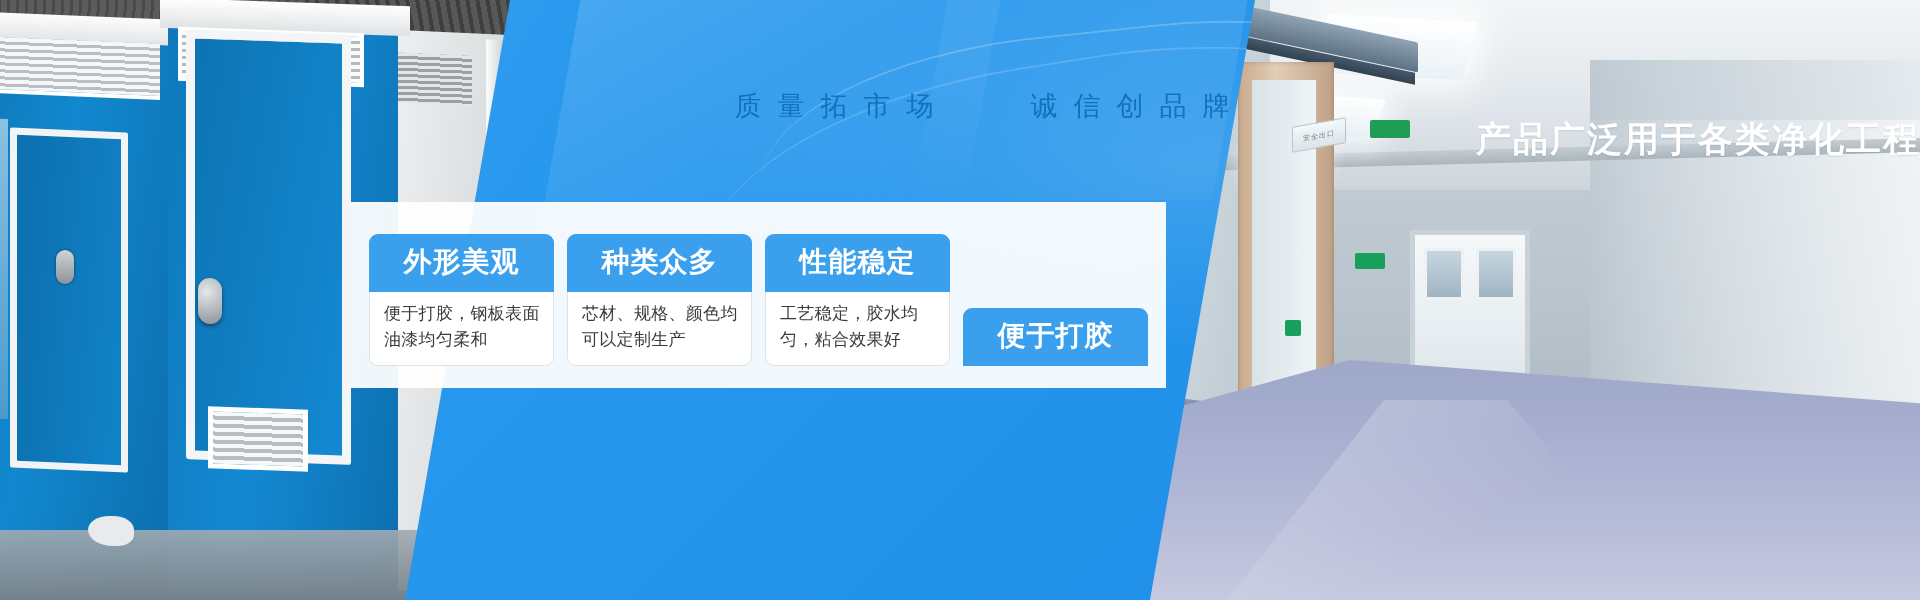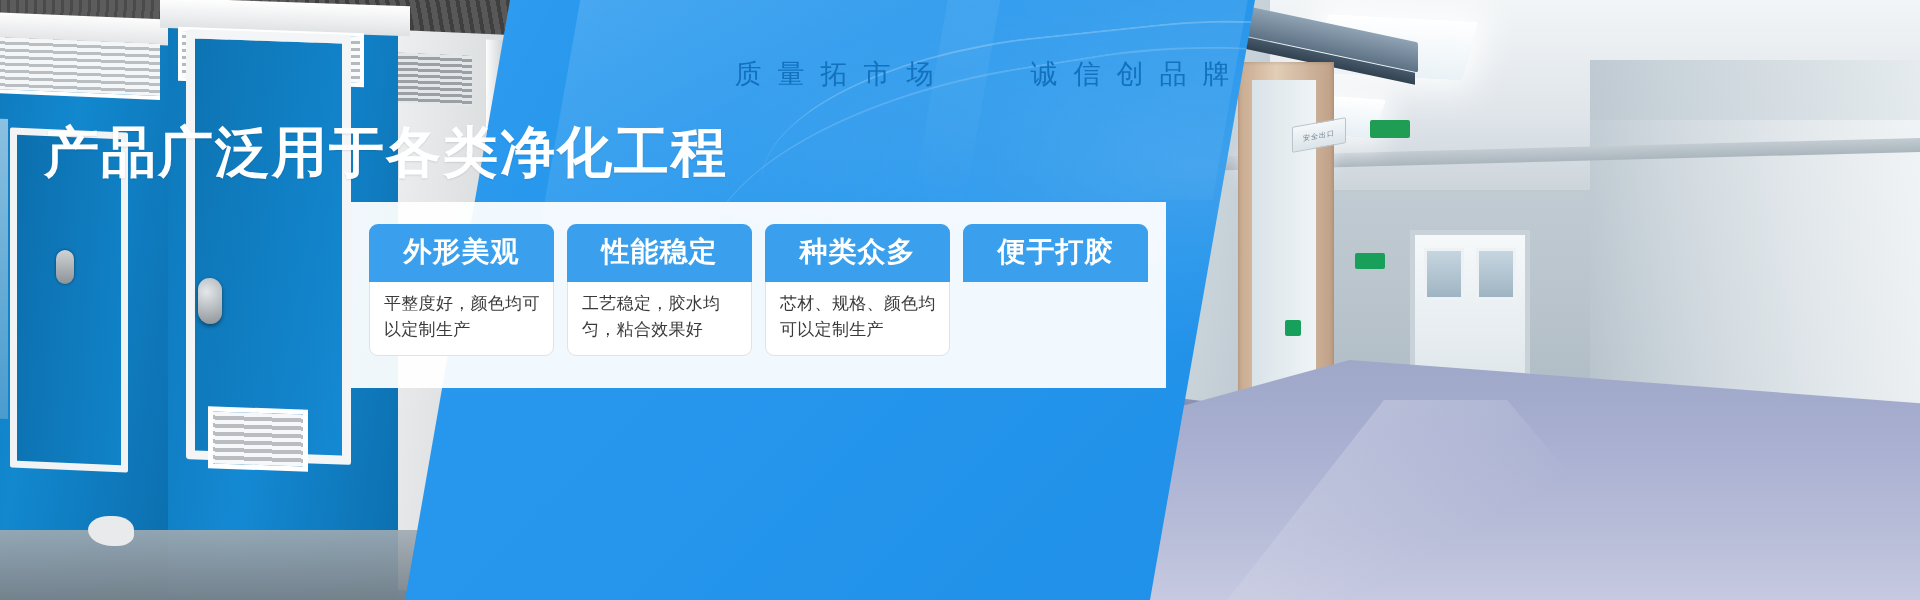--- a/index.html
+++ b/index.html
@@ -298,53 +298,53 @@
   }
   .bp-ghost2 {
     position: absolute; left: 930px; top: 0; width: 300px; height: 200px;
     background: linear-gradient(200deg, rgba(255,255,255,.10), rgba(255,255,255,0));
     transform: skewX(-10deg);
   }
 
   
   .tagline {
     position: absolute;
-    top: 56px; left: 0; width: 1920px;
+    top: 88px; left: 0; width: 1920px;
     text-align: center;
     font-size: 27px;
     letter-spacing: 16px;
     color: #1371bd;
     font-weight: 400;
     text-indent: 16px;
     padding-left: 44px;
     font-family: "Liberation Sans", "DejaVu Sans", sans-serif;
   }
   .tagline .gap { display: inline-block; width: 34px; }
 
   .headline {
     position: absolute;
     top: 116px; left: 0; width: 1920px;
-    text-align: left;
-    font-size: 55px;
+    text-align: right;
+    font-size: 35px;
     font-weight: 700;
     color: #ffffff;
     letter-spacing: 2px;
     padding-left: 44px;
     text-shadow: 0 1px 2px rgba(0,0,0,.10);
     font-family: "Liberation Sans", "DejaVu Sans", sans-serif;
   }
 
   
   .cards-wrap {
     position: absolute;
     left: 351px; top: 202px;
     width: 815px; height: 186px;
     background: rgba(255,255,255,.94);
     display: flex;
-    align-items: flex-start;
+    align-items: flex-end;
     padding: 22px 18px;
     gap: 13px;
   }
   .card {
     width: 187px;
     background: #ffffff;
     border: 1px solid #dfe3e6;
     border-radius: 9px;
     overflow: visible;
     display: flex;
@@ -438,32 +438,32 @@
     <span class="gap"></span>
     <span>诚信创品牌</span>
   </div>
 
   <div class="headline">产品广泛用于各类净化工程</div>
 
   <div class="cards-wrap">
 
     <div class="card">
       <div class="card-title">外形美观</div>
-      <div class="card-body">平整度好，颜色均可以定制生产</div>
+      <div class="card-body">便于打胶，钢板表面油漆均匀柔和</div>
+    </div>
+
+    <div class="card">
+      <div class="card-title">种类众多</div>
+      <div class="card-body">芯材、规格、颜色均可以定制生产</div>
     </div>
 
     <div class="card">
       <div class="card-title">性能稳定</div>
       <div class="card-body">工艺稳定，胶水均匀，粘合效果好</div>
     </div>
 
     <div class="card">
-      <div class="card-title">种类众多</div>
-      <div class="card-body">芯材、规格、颜色均可以定制生产</div>
-    </div>
-
-    <div class="card">
       <div class="card-title">便于打胶</div>
     </div>
 
   </div>
 
 </div>
 
 </body></html>

